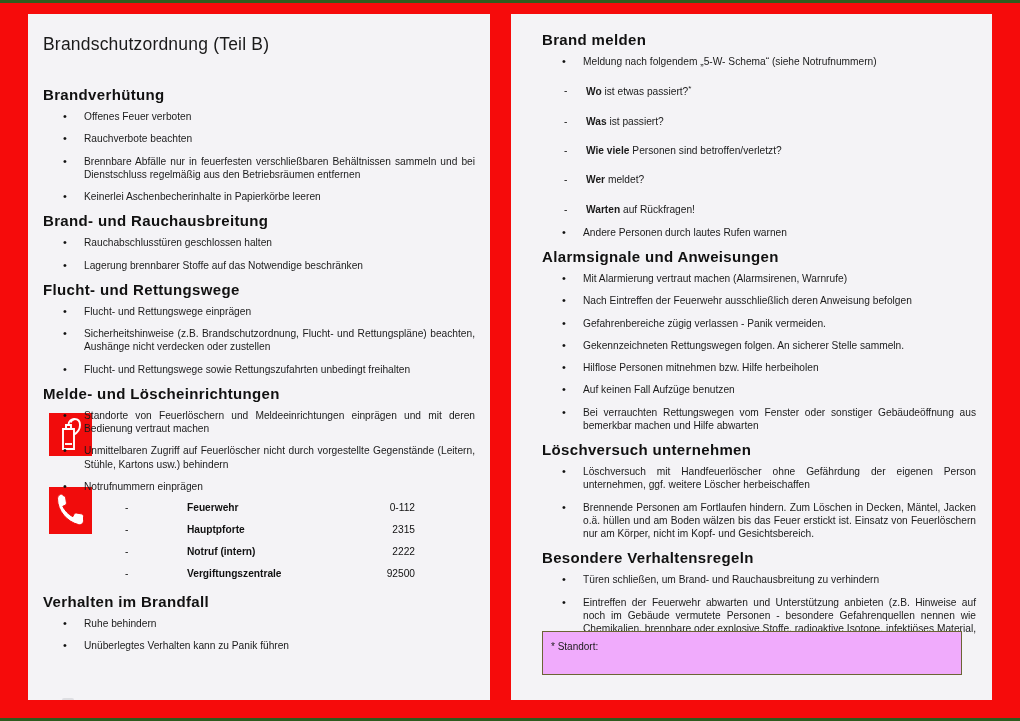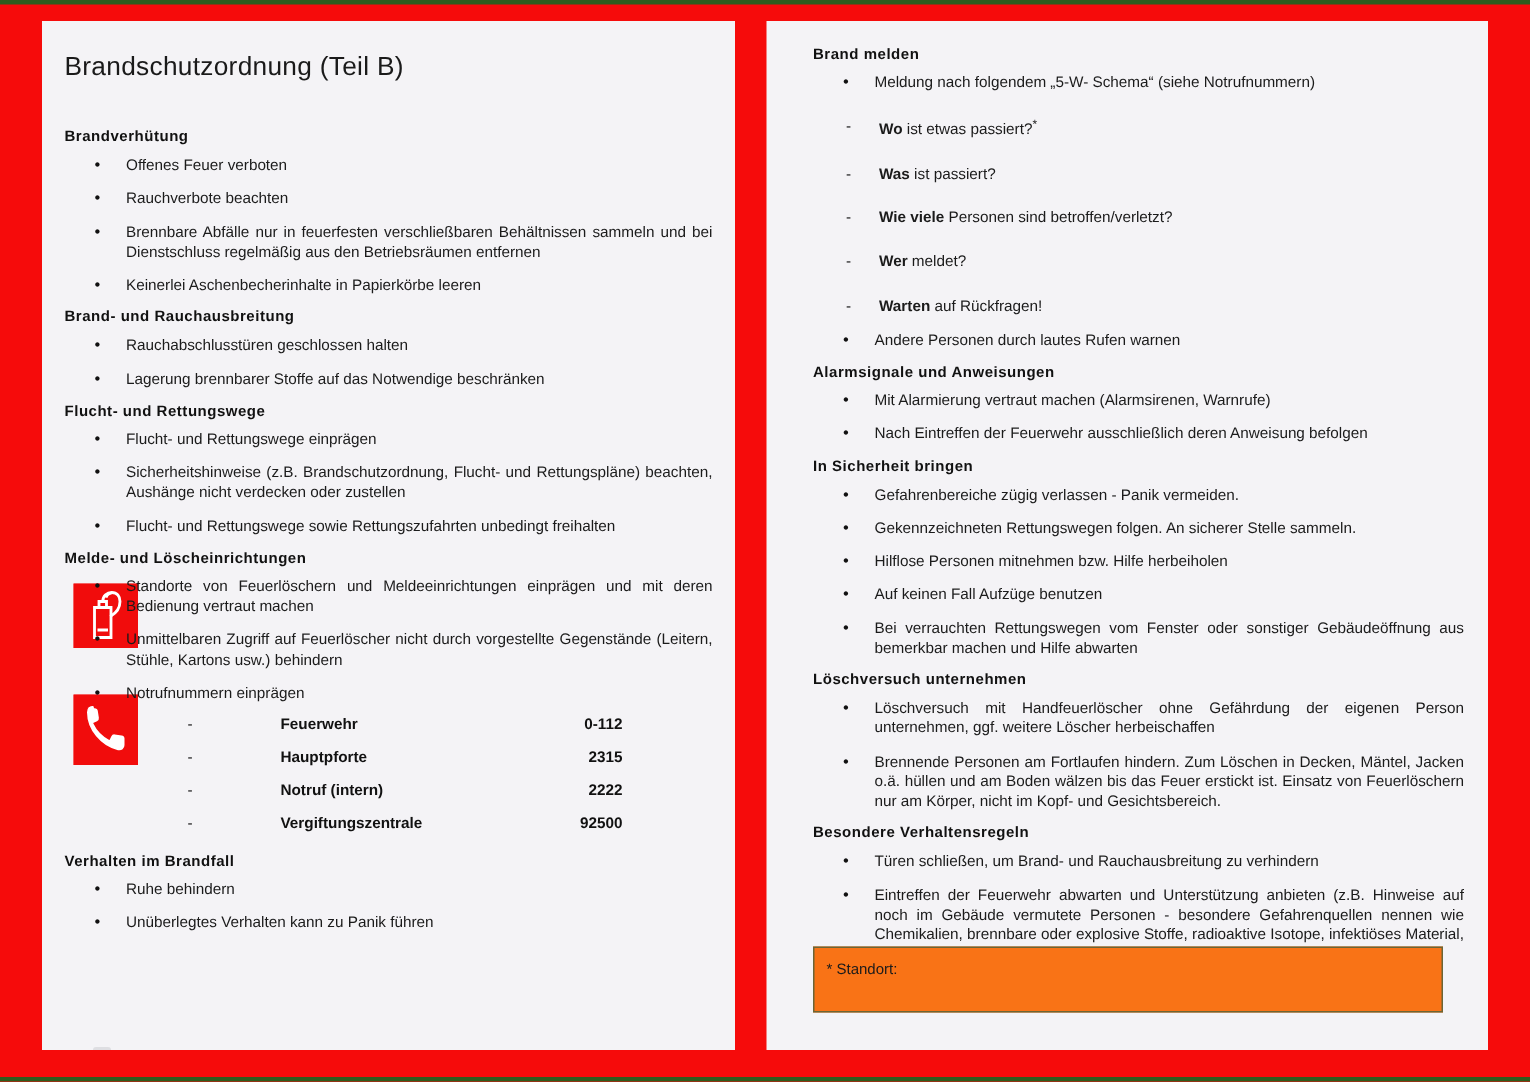--- a/index.html
+++ b/index.html
@@ -22,21 +22,21 @@
   .page-right{left:511px;top:14px;width:481px;height:686px;}
 
   .inner-left{position:absolute;left:15px;top:20px;width:432px;}
   .inner-right{position:absolute;left:31px;top:17px;width:434px;}
 
   .doc-title{
     font-size:17.5px;color:#1a1a1a;font-weight:400;
     letter-spacing:.2px;margin:0 0 31px 0;
   }
   h2.sec{
-    font-size:10px;font-weight:bold;color:#111;
+    font-size:15px;font-weight:bold;color:#111;
     margin:0 0 7px 0;letter-spacing:.35px;
   }
   .sec-gap{margin-top:18px;}
   ul.bl{list-style:none;margin:0 0 0 0;padding:0;}
   ul.bl > li{
     position:relative;padding-left:41px;
     font-size:10.2px;color:#1b1b1b;line-height:1.30;
     margin-bottom:9px;text-align:justify;
   }
   ul.bl > li::before{
@@ -71,27 +71,27 @@
   .num-list li{
     position:relative;padding-left:44px;
     font-size:10.2px;margin-bottom:11px;color:#111;
   }
   .num-list li::before{
     content:"-";position:absolute;left:22px;top:0;
     font-weight:normal;color:#111;
   }
   .num-list .nm{font-weight:bold;padding-left:40px;}
   .num-list .vl{
-    position:absolute;right:0;top:0;font-weight:bold;text-align:right;
+    position:absolute;right:0;top:0;font-weight:normal;text-align:right;
   }
   .num-row{position:relative;}
 
   .standort-box{
     position:absolute;left:31px;top:617px;width:418px;height:42px;
-    border:1.4px solid #6b6535;background:#f97316;
+    border:1.4px solid #6b6535;background:#f0abfc;
   }
   .standort-box span{
     position:absolute;left:8px;top:9px;font-size:10px;color:#1b1b1b;
   }
   .smudge{
     position:absolute;left:34px;top:684px;width:12px;height:8px;
     background:#d9d9de;opacity:.85;border-radius:2px;
   }
   .sup{font-size:8px;vertical-align:super;}
 </style>
@@ -204,21 +204,20 @@
     <ul class="bl">
       <li class="nojust">Andere Personen durch lautes Rufen warnen</li>
     </ul>
 
     <h2 class="sec sec-gap">Alarmsignale und Anweisungen</h2>
     <ul class="bl">
       <li class="nojust">Mit Alarmierung vertraut machen (Alarmsirenen, Warnrufe)</li>
       <li class="nojust">Nach Eintreffen der Feuerwehr ausschließlich deren Anweisung befolgen</li>
     </ul>
 
-    <h2 class="sec sec-gap">In Sicherheit bringen</h2>
     <ul class="bl">
       <li class="nojust">Gefahrenbereiche zügig verlassen - Panik vermeiden.</li>
       <li class="nojust">Gekennzeichneten Rettungswegen folgen. An sicherer Stelle sammeln.</li>
       <li class="nojust">Hilflose Personen mitnehmen bzw. Hilfe herbeiholen</li>
       <li class="nojust">Auf keinen Fall Aufzüge benutzen</li>
       <li>Bei verrauchten Rettungswegen vom Fenster oder sonstiger Gebäudeöffnung aus bemerkbar machen und Hilfe abwarten</li>
     </ul>
 
     <h2 class="sec sec-gap">Löschversuch unternehmen</h2>
     <ul class="bl">

